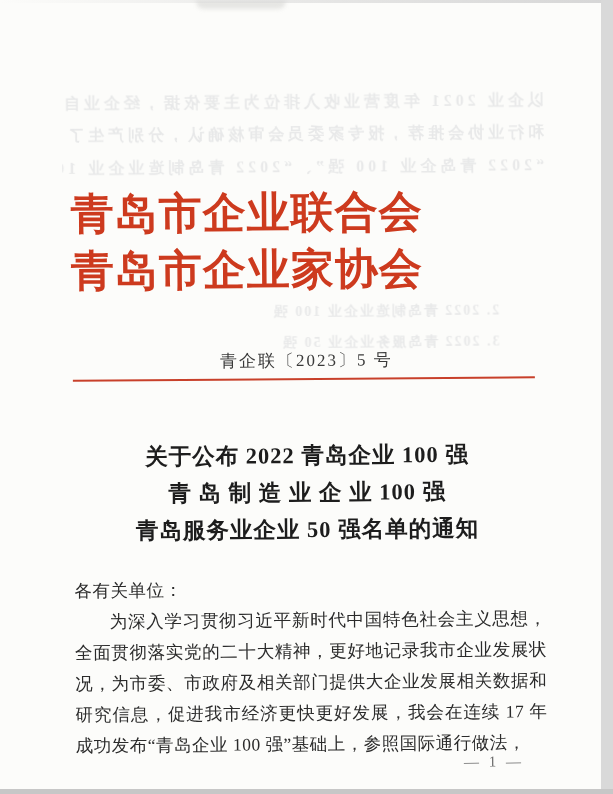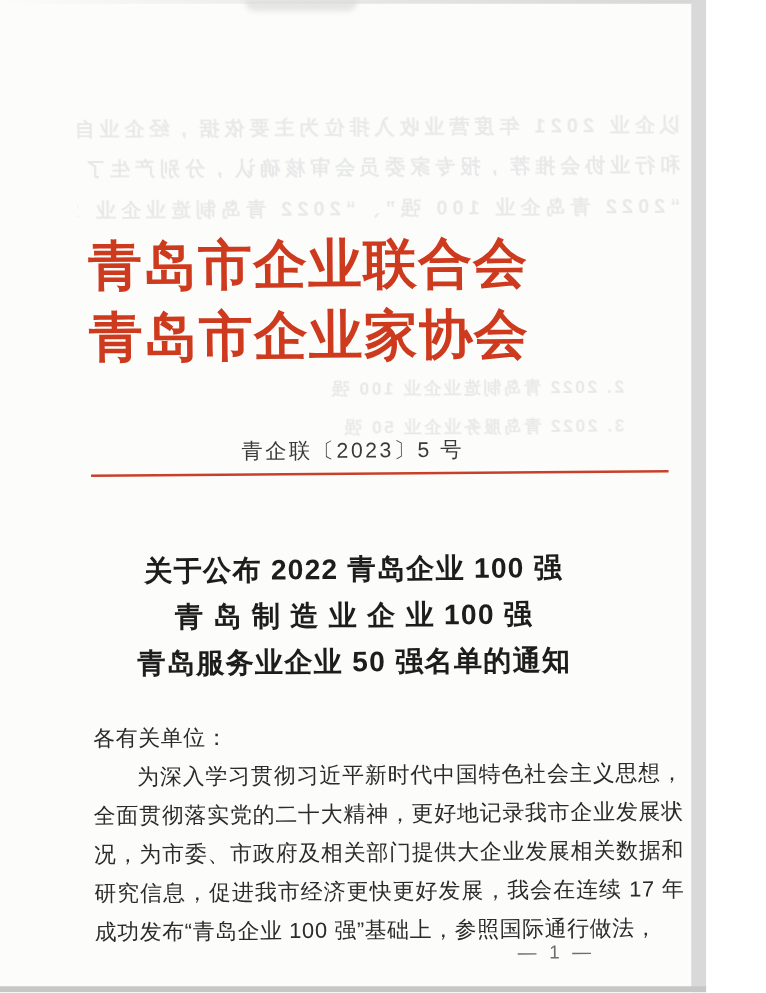--- a/index.html
+++ b/index.html
@@ -1,21 +1,21 @@
 <!DOCTYPE html>
 <html lang="zh"><head>
 <meta charset="utf-8">
 <style>
   html,body{margin:0;padding:0;background:#ffffff;}
   .scan{
     position:relative;
-    width:565px;height:794px;
+    width:613px;height:794px;
     background:#fcfcfa;
     overflow:hidden;
-    font-family:Liberation Sans, sans-serif;
+    font-family:Liberation Serif, serif;
   }
   
   .edge-top{position:absolute;top:0;left:0;width:100%;height:3px;
     background:linear-gradient(to right, rgba(220,220,220,0) 0%, rgba(210,210,210,.55) 55%, #d6d6d6 100%);}
   .edge-right{position:absolute;top:0;right:0;width:12px;height:100%;background:#d9d9d9;}
   .edge-bottom{position:absolute;bottom:0;left:0;width:100%;height:5px;background:#c7c7c7;}
   .smudge{position:absolute;top:0;left:196px;width:90px;height:9px;background:#cfcfcc;
     border-radius:0 0 8px 8px;opacity:.5;filter:blur(2px);}
 
   .content{position:absolute;inset:0;transform:rotate(-0.45deg);transform-origin:50% 50%;}

